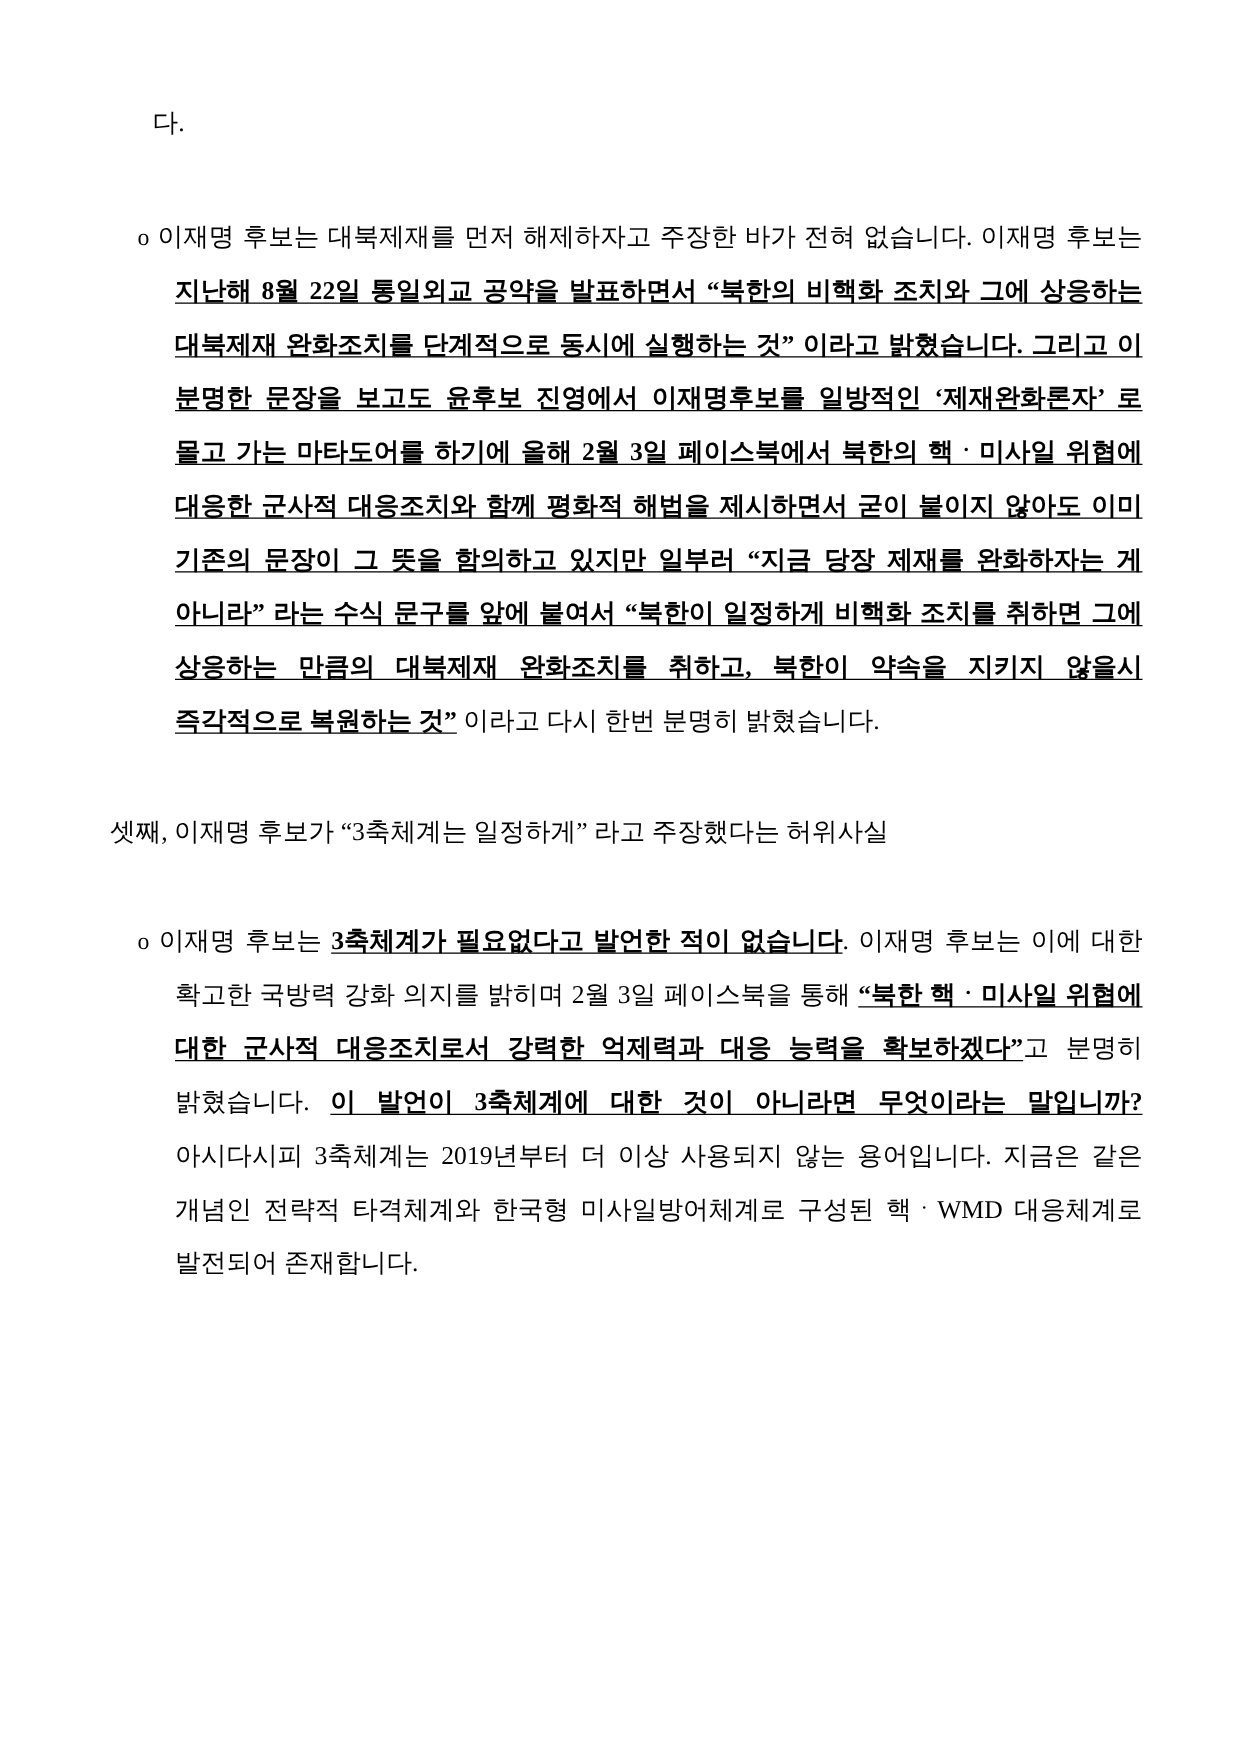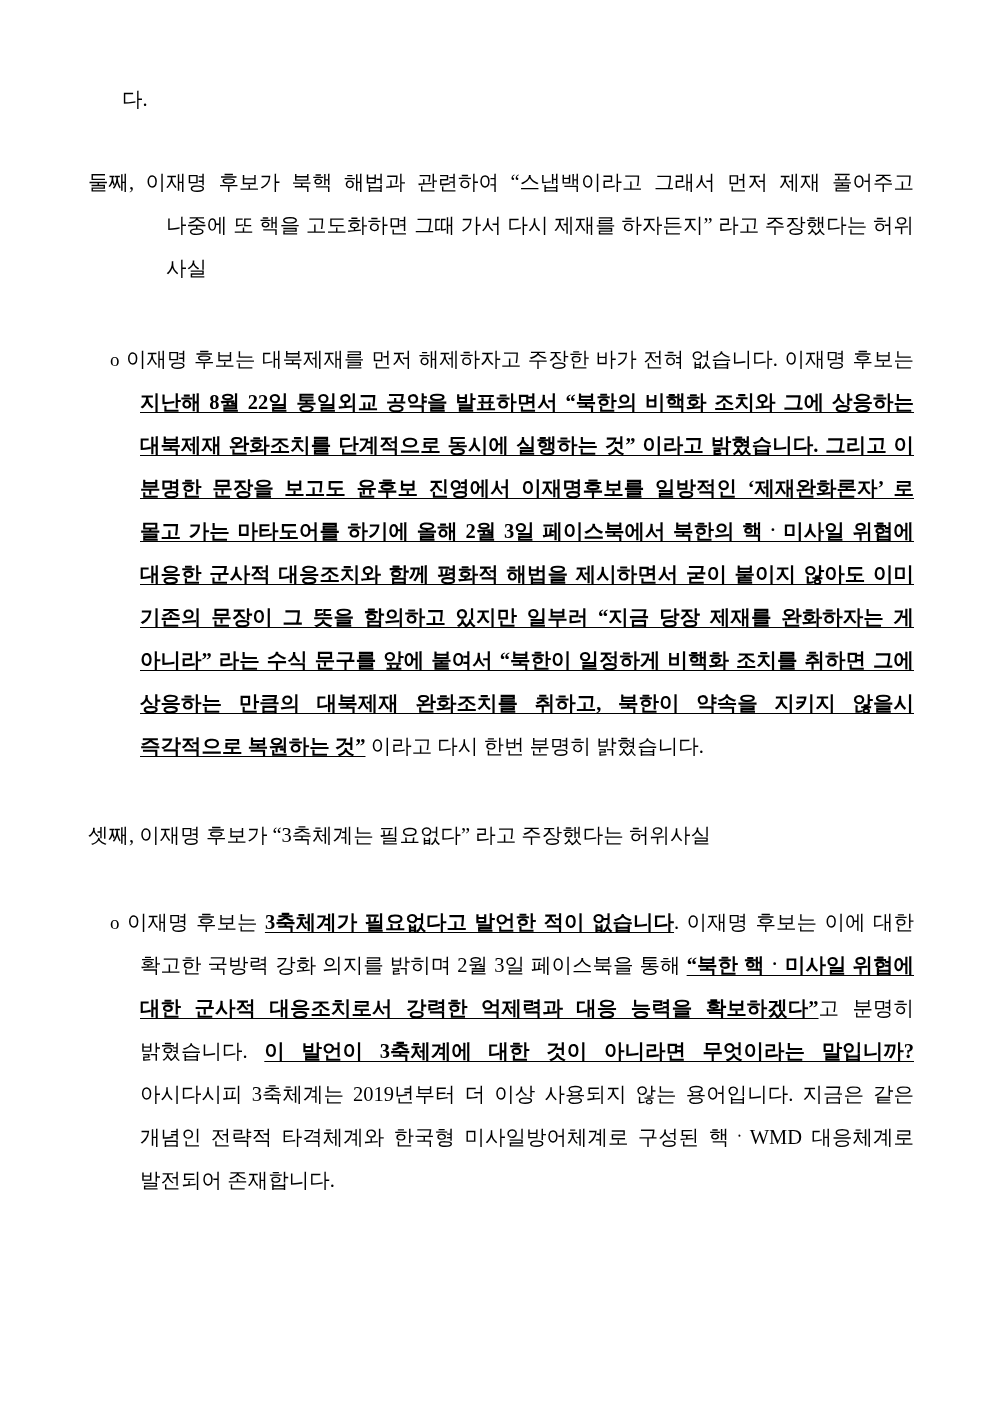--- a/index.html
+++ b/index.html
@@ -66,33 +66,29 @@
   .sp-top-3 { margin-top: 46px; }
   .sp-top-4 { margin-top: 44px; }
 </style>
 </head>
 <body>
 
 <div class="page">
 
   <p class="para block orphan-line">다.</p>
 
-  <p class="para block hang-head sp-top-1">
-    <span>둘째,</span>
-    <span>이재명 후보가 북핵 해법과 관련하여 “스냅백이라고 그래서 먼저 제재 풀어주고 나중에 또 핵을 고도화하면 그때 가서 다시 제재를 하자든지” 라고 주장했다는 허위 사실</span>
-  </p>
 
   <p class="para block bullet-item sp-top-2">
     <span class="bullet-mark">o</span>
     <span>이재명 후보는 대북제재를 먼저 해제하자고 주장한 바가 전혀 없습니다. 이재명 후보는 </span><span class="bold-u">지난해 8월 22일 통일외교 공약을 발표하면서 “북한의 비핵화 조치와 그에 상응하는 대북제재 완화조치를 단계적으로 동시에 실행하는 것” 이라고 밝혔습니다. 그리고 이 분명한 문장을 보고도 윤후보 진영에서 이재명후보를  일방적인 ‘제재완화론자’ 로 몰고 가는 마타도어를 하기에 올해 2월 3일 페이스북에서 북한의 핵ㆍ미사일 위협에 대응한 군사적 대응조치와 함께 평화적 해법을 제시하면서 굳이 붙이지 않아도 이미 기존의 문장이 그 뜻을 함의하고 있지만 일부러 “지금 당장 제재를 완화하자는 게 아니라” 라는 수식 문구를 앞에 붙여서 “북한이 일정하게 비핵화 조치를 취하면 그에 상응하는 만큼의 대북제재 완화조치를 취하고, 북한이 약속을 지키지 않을시 즉각적으로 복원하는 것”</span><span> 이라고 다시 한번 분명히 밝혔습니다.</span>
   </p>
 
   <p class="para block hang-head sp-top-3">
     <span>셋째,</span>
-    <span>이재명 후보가 “3축체계는 필요없다” 라고 주장했다는 허위사실</span>
+    <span>이재명 후보가 “3축체계는 일정하게” 라고 주장했다는 허위사실</span>
   </p>
 
   <p class="para block bullet-item sp-top-4">
     <span class="bullet-mark">o</span>
     <span>이재명 후보는 </span><span class="bold-u">3축체계가 필요없다고 발언한 적이 없습니다</span><span>. 이재명 후보는 이에 대한 확고한 국방력 강화 의지를 밝히며 2월 3일 페이스북을 통해 </span><span class="bold-u">“북한 핵ㆍ미사일 위협에 대한 군사적 대응조치로서 강력한 억제력과 대응 능력을 확보하겠다”</span><span>고 분명히 밝혔습니다. </span><span class="bold-u">이 발언이 3축체계에 대한 것이 아니라면 무엇이라는 말입니까?</span><span> 아시다시피 3축체계는 2019년부터 더 이상 사용되지 않는 용어입니다. 지금은 같은 개념인 전략적 타격체계와 한국형 미사일방어체계로 구성된 핵ㆍWMD 대응체계로 발전되어 존재합니다.</span>
   </p>
 
 </div>
 
 </body></html>

